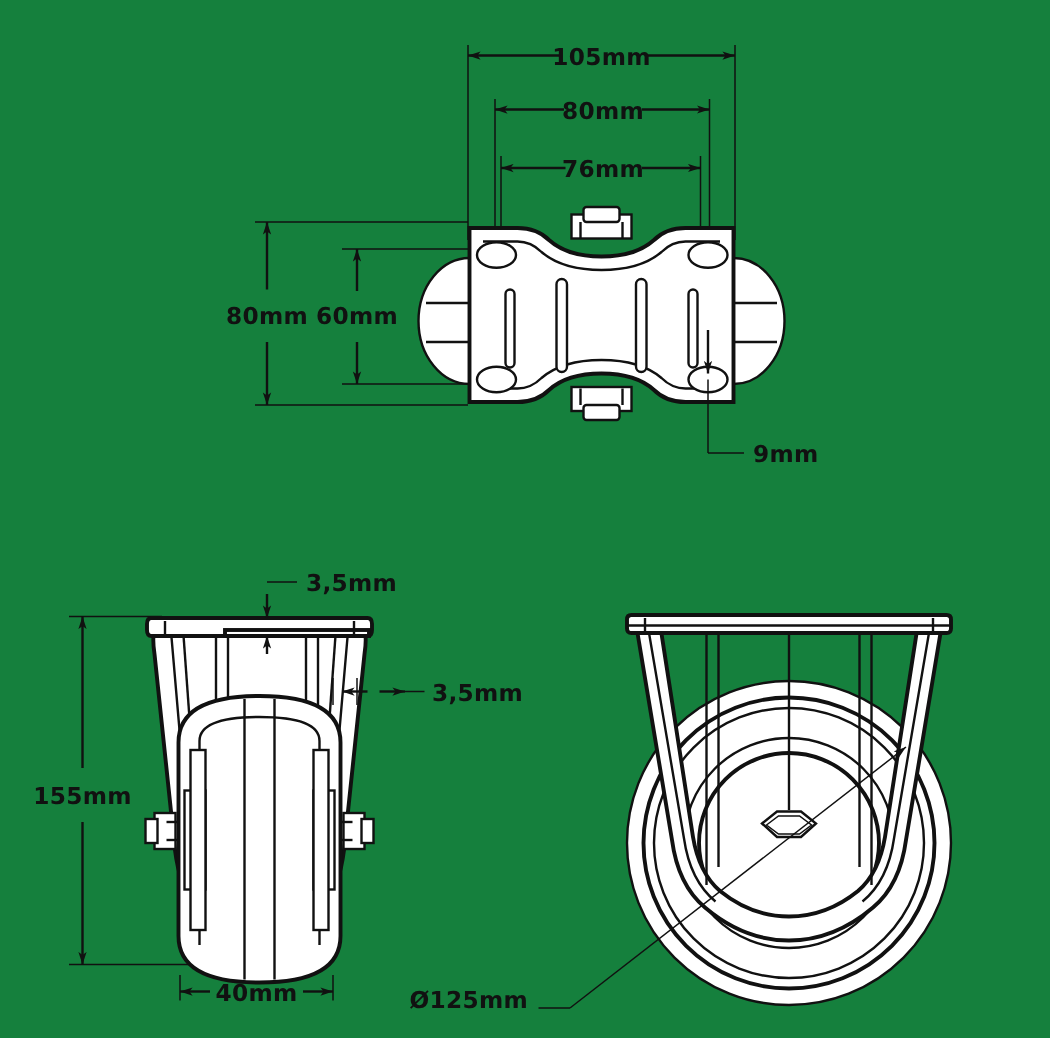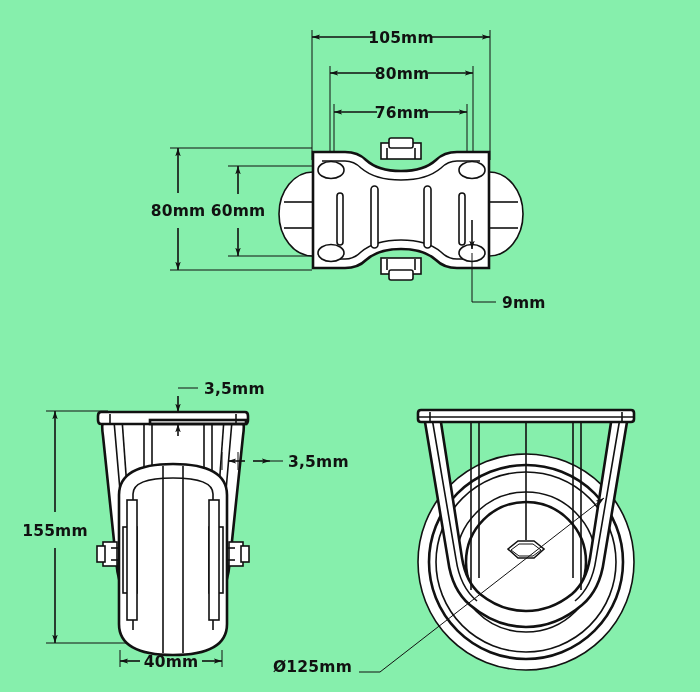--- a/index.html
+++ b/index.html
@@ -8,21 +8,21 @@
     padding: 0;
     background: #ffffff;
   }
   body {
     font-family: "DejaVu Sans", sans-serif;
   }
   #sheet {
     position: relative;
     width: 700px;
     height: 692px;
-    background: #86efac;
+    background: #15803d;
     overflow: hidden;
   }
   #sheet svg {
     position: absolute;
     top: 0;
     left: 0;
     width: 700px;
     height: 700px;
   }
   .dimtext {

